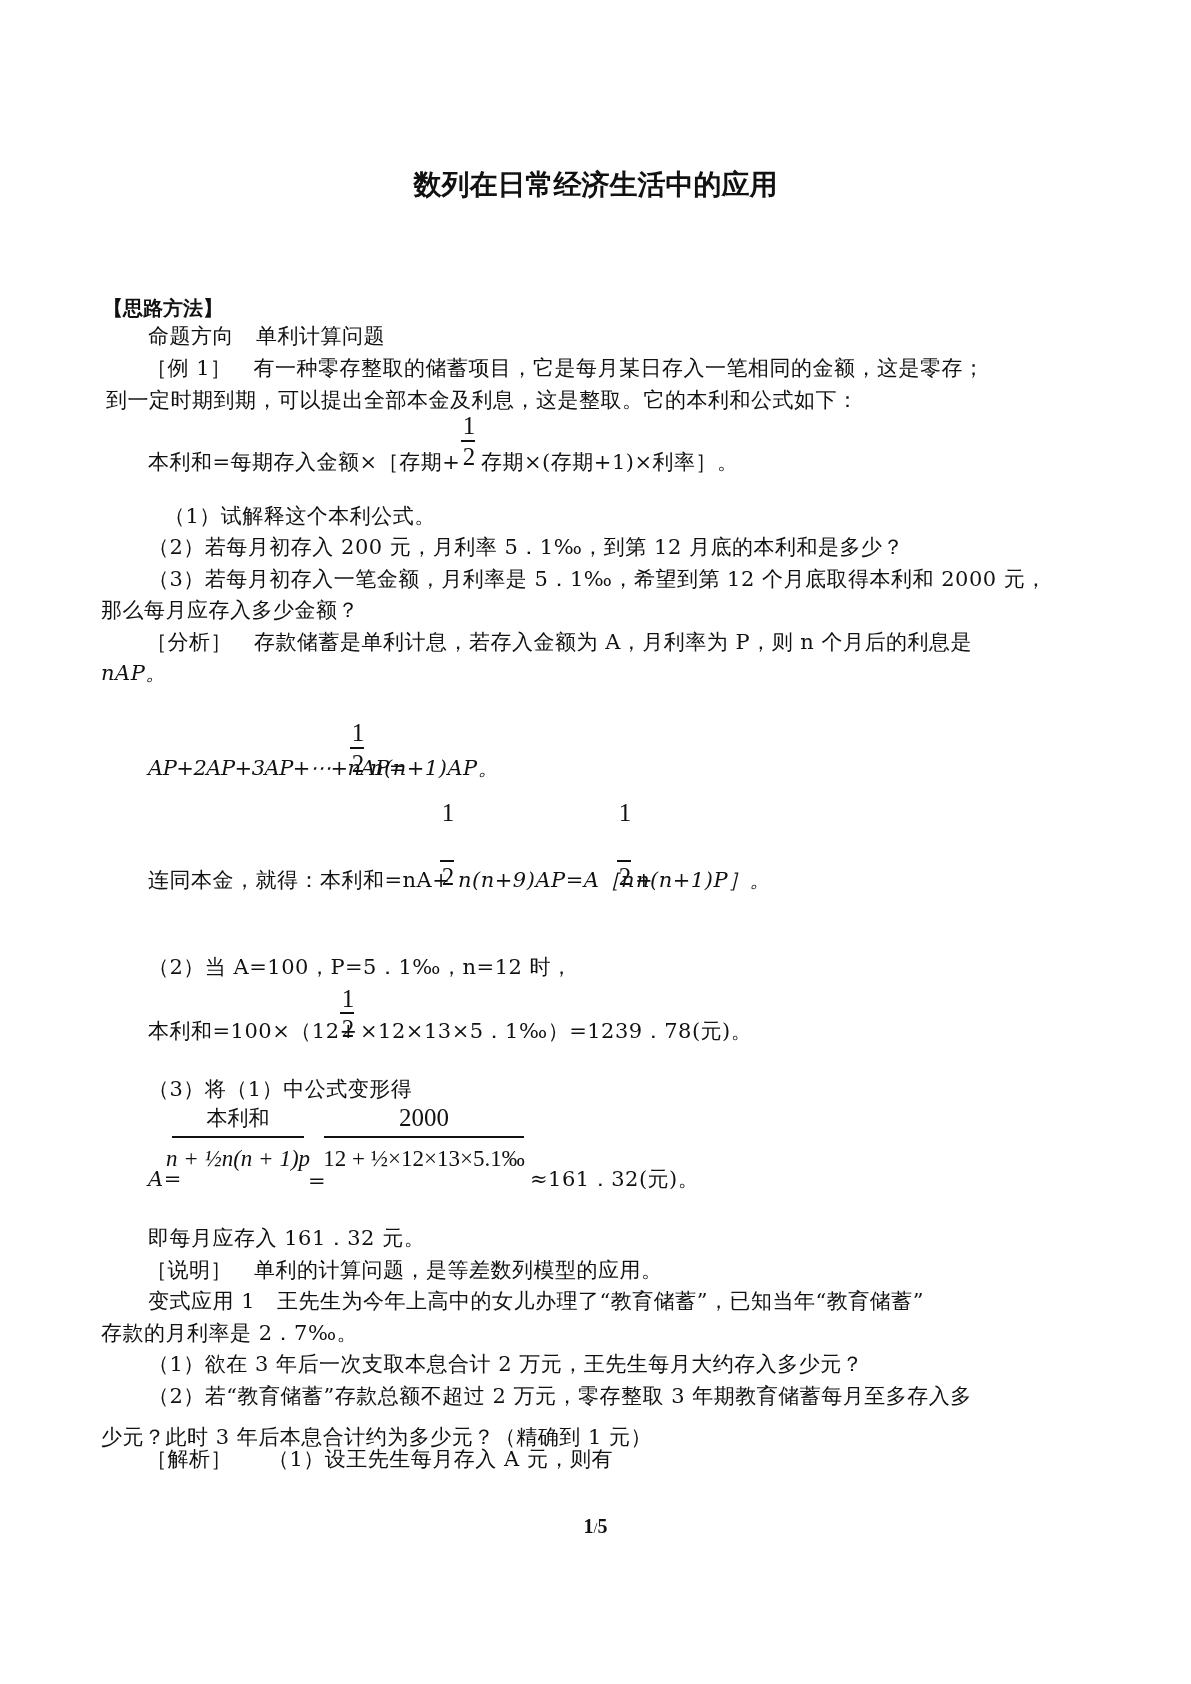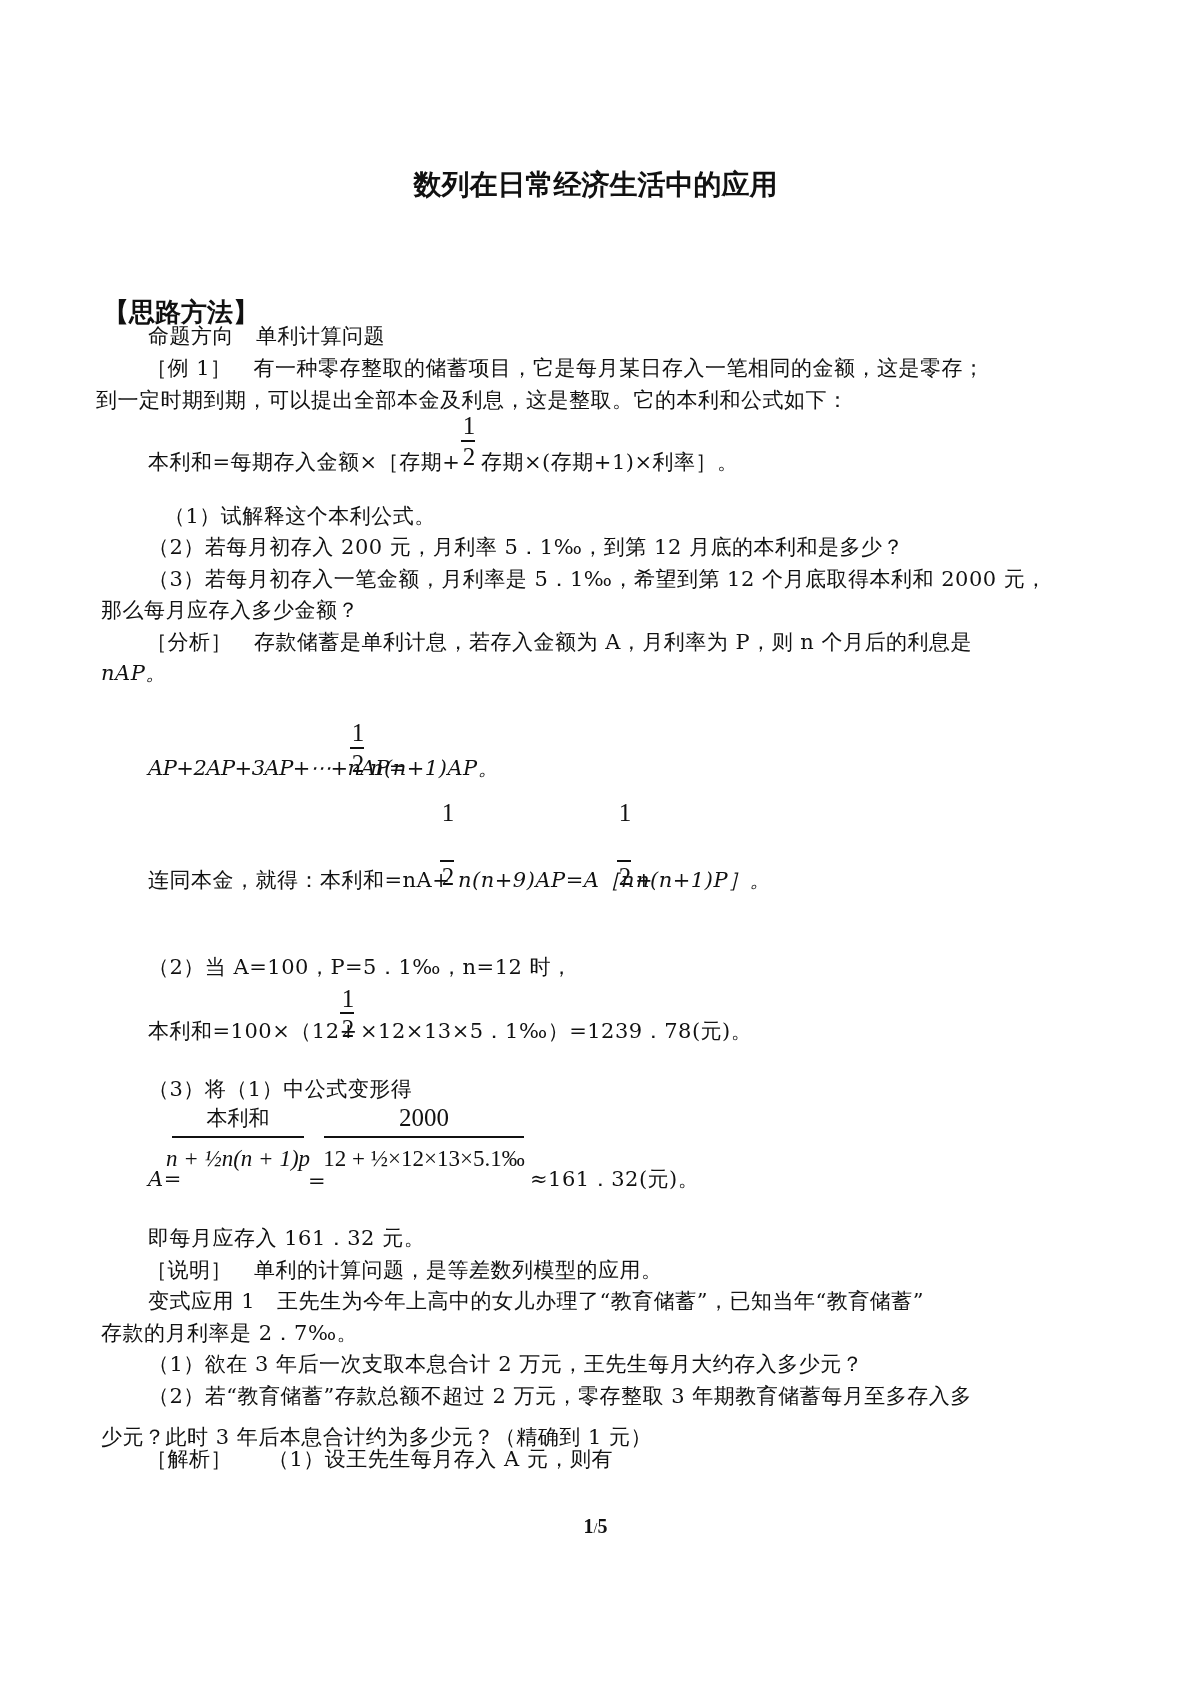--- a/index.html
+++ b/index.html
@@ -3,21 +3,21 @@
 <meta charset="utf-8">
 <style>
   html, body { margin: 0; padding: 0; background: #ffffff; }
   body { width: 1191px; height: 1684px; position: relative; overflow: hidden;
          font-family: "DejaVu Serif", "Liberation Serif", serif; color: #111; }
   .page { position: absolute; left: 0; top: 0; width: 1020px; height: 1684px; background: #fff; }
   .ln { position: absolute; white-space: nowrap; font-size: 21px; line-height: 26px;
         font-family: "DejaVu Serif", "Liberation Serif", serif; letter-spacing: 0.5px; }
   .title { position: absolute; left: 0; width: 1191px; top: 166px; text-align: center;
            font-size: 28px; font-weight: bold; font-family: "DejaVu Sans", "Liberation Sans", sans-serif; }
-  .section { position: absolute; left: 103px; top: 295px; font-size: 26px; font-weight: bold;
+  .section { position: absolute; left: 103px; top: 295px; font-size: 20px; font-weight: bold;
              font-family: "DejaVu Sans", "Liberation Sans", sans-serif; }
   .frac { position: absolute; font-family: "Liberation Serif", serif; font-size: 25px; line-height: 26px; text-align: center; }
   .fracbar { position: absolute; height: 1.5px; background: #111; }
   .footer { position: absolute; left: 0; width: 1191px; top: 1515px; text-align: center;
             font-family: "Liberation Serif", serif; font-size: 20px; font-weight: bold; }
   .footer .sep { font-weight: normal; font-size: 14px; }
   .gap { display: inline-block; width: 22px; }
   .gap2 { display: inline-block; width: 36px; }
 </style>
 </head>
@@ -29,21 +29,21 @@
 
   <div class="section">【思路方法】</div>
 
   <div class="ln" style="left:148px; top:323px;">
     <span>命题方向</span><span class="gap"></span><span>单利计算问题</span>
   </div>
 
   <div class="ln" style="left:146px; top:355px;">
     <span>［例 1］</span><span class="gap"></span><span>有一种零存整取的储蓄项目，它是每月某日存入一笔相同的金额，这是零存；</span>
   </div>
-  <div class="ln" style="left:96px; top:387px;font-family:Liberation Serif, serif;">到一定时期到期，可以提出全部本金及利息，这是整取。它的本利和公式如下：</div>
+  <div class="ln" style="left:106px; top:387px;font-family:Liberation Serif, serif;">到一定时期到期，可以提出全部本金及利息，这是整取。它的本利和公式如下：</div>
 
   <div class="ln" style="left:148px; top:449px;">本利和=每期存入金额×［存期+</div>
   <div class="frac" style="left:461px; top:413px; width:16px;">1</div>
   <div class="fracbar" style="left:461px; top:440px; width:14px;"></div>
   <div class="frac" style="left:461px; top:444px; width:16px;">2</div>
   <div class="ln" style="left:481px; top:449px;">存期×(存期+1)×利率］。</div>
 
   <div class="ln" style="left:164px; top:503px;">（1）试解释这个本利公式。</div>
   <div class="ln" style="left:148px; top:534px;">（2）若每月初存入 200 元，月利率 5．1‰，到第 12 月底的本利和是多少？</div>
   <div class="ln" style="left:148px; top:566px;">（3）若每月初存入一笔金额，月利率是 5．1‰，希望到第 12 个月底取得本利和 2000 元，</div>

